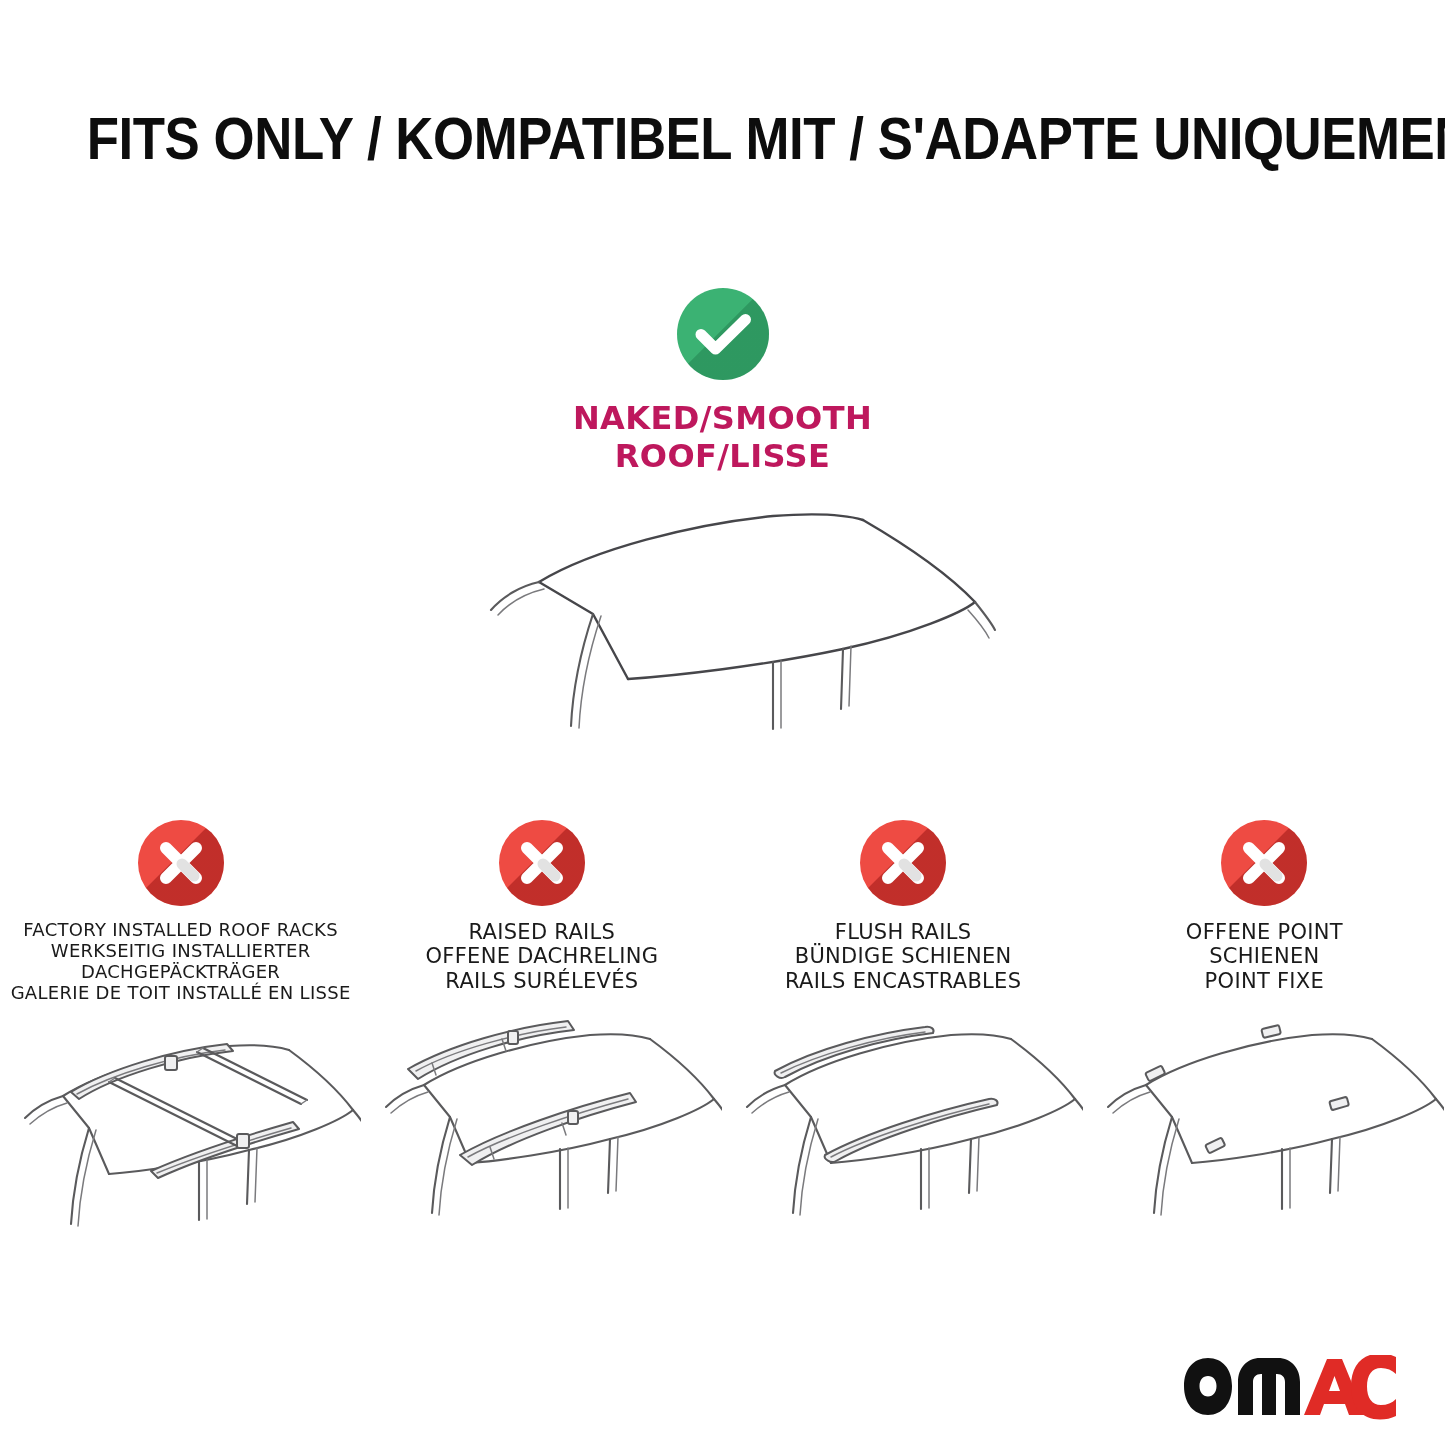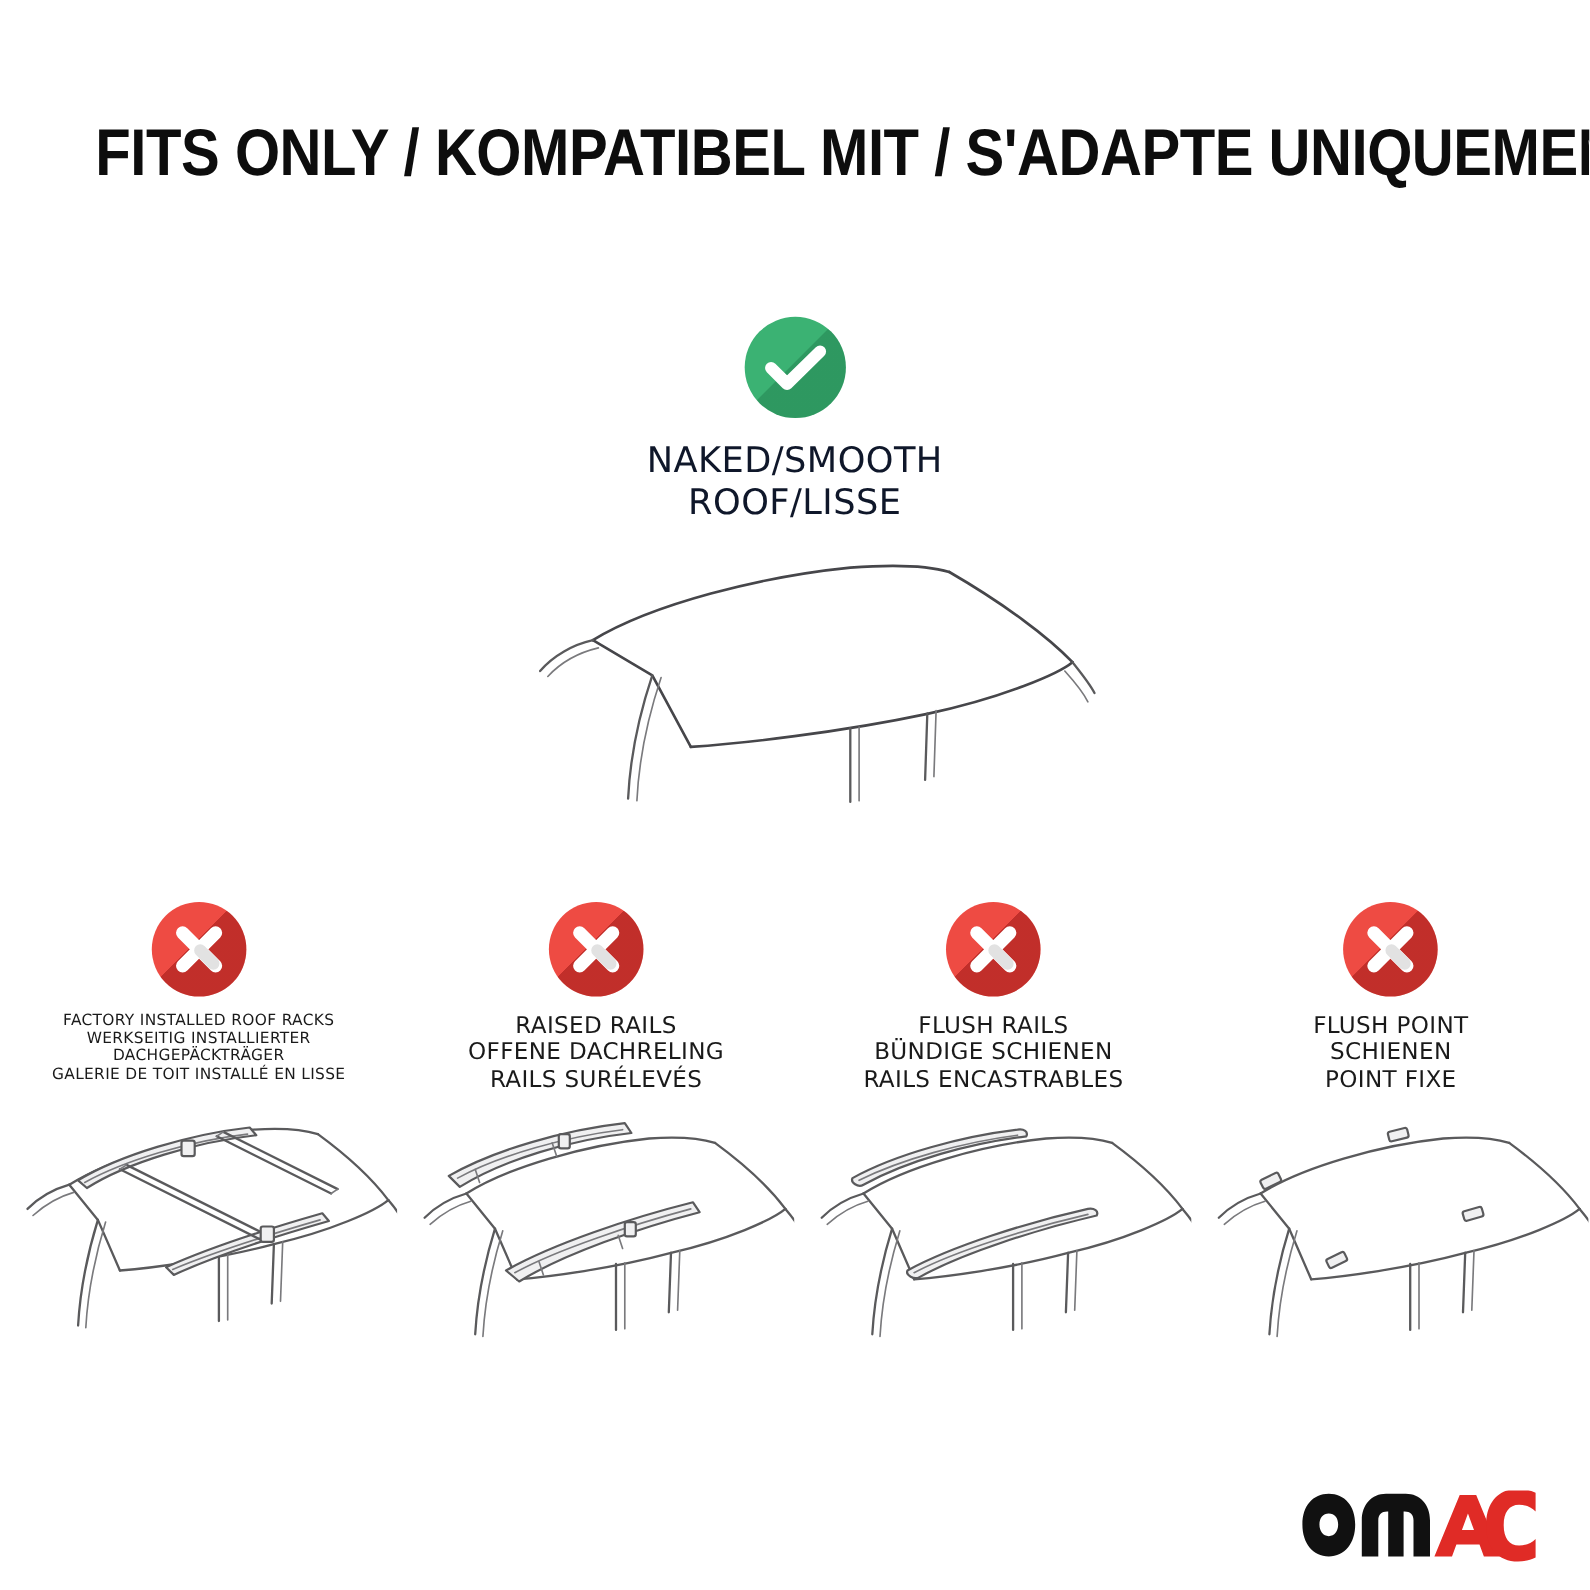--- a/index.html
+++ b/index.html
@@ -69,25 +69,25 @@
     background: linear-gradient(135deg,
         rgba(0,0,0,0) 0%, rgba(0,0,0,0) 44%,
         rgba(120,0,0,0.38) 44.4%, rgba(120,0,0,0.38) 100%);
   }
   .badge svg { position: absolute; inset: 0; width: 100%; height: 100%; }
 
   .hero-caption {
     margin-top: 20px;
     text-align: center;
     font-family: "DejaVu Sans", sans-serif;
-    font-weight: 400;
+    font-weight: 700;
     font-size: 32px;
     line-height: 1.18;
     letter-spacing: 0.4px;
-    color: #0f172a;
+    color: #be185d;
   }
   .hero-art {
     margin-top: 18px;
     width: 560px;
     height: 245px;
   }
 
   
   .grid {
     position: absolute;
@@ -108,21 +108,21 @@
     margin-top: 14px;
     text-align: center;
     font-family: "DejaVu Sans", sans-serif;
     font-weight: 400;
     font-size: 21px;
     line-height: 1.16;
     letter-spacing: 0.3px;
     color: #1a1a1a;
     max-width: 330px;
   }
-  .cell.narrow .cell-caption { font-size: 14px; max-width: 360px; }
+  .cell.narrow .cell-caption { font-size: 18px; max-width: 360px; }
   .cell-art {
     margin-top: 20px;
     width: 360px;
     height: 215px;
   }
 
   
   .logo {
     position: absolute;
     right: 46px;
@@ -312,21 +312,21 @@
 
     <div class="cell">
       <div class="badge no">
         <div class="shadow"></div>
         <svg viewBox="0 0 86 86" xmlns="http://www.w3.org/2000/svg" aria-hidden="true">
           <path d="M28 28 L58 58 M58 28 L28 58" fill="none" stroke="#ffffff" stroke-width="12" stroke-linecap="round"></path>
           <path d="M44 44 L56 56" fill="none" stroke="#e2e2e2" stroke-width="11" stroke-linecap="round"></path>
         </svg>
       </div>
       <div class="cell-caption">
-        <div>FLUSH POINT</div>
+        <div>OFFENE POINT</div>
         <div>SCHIENEN</div>
         <div>POINT FIXE</div>
       </div>
       <svg class="cell-art" viewBox="0 0 360 215" xmlns="http://www.w3.org/2000/svg">
         <path class="line" d="M62 72 C100 48 170 28 228 22 C255 20 275 22 288 26"></path>
         <path class="line" d="M288 26 C318 48 340 70 352 86"></path>
         <path class="line" d="M352 86 C340 96 300 114 248 126"></path>
         <path class="line" d="M248 126 C196 140 136 148 108 150"></path>
         <path class="line" d="M108 150 L88 104 L62 72"></path>
         <path class="line" d="M62 72 C48 76 34 84 24 94"></path>

